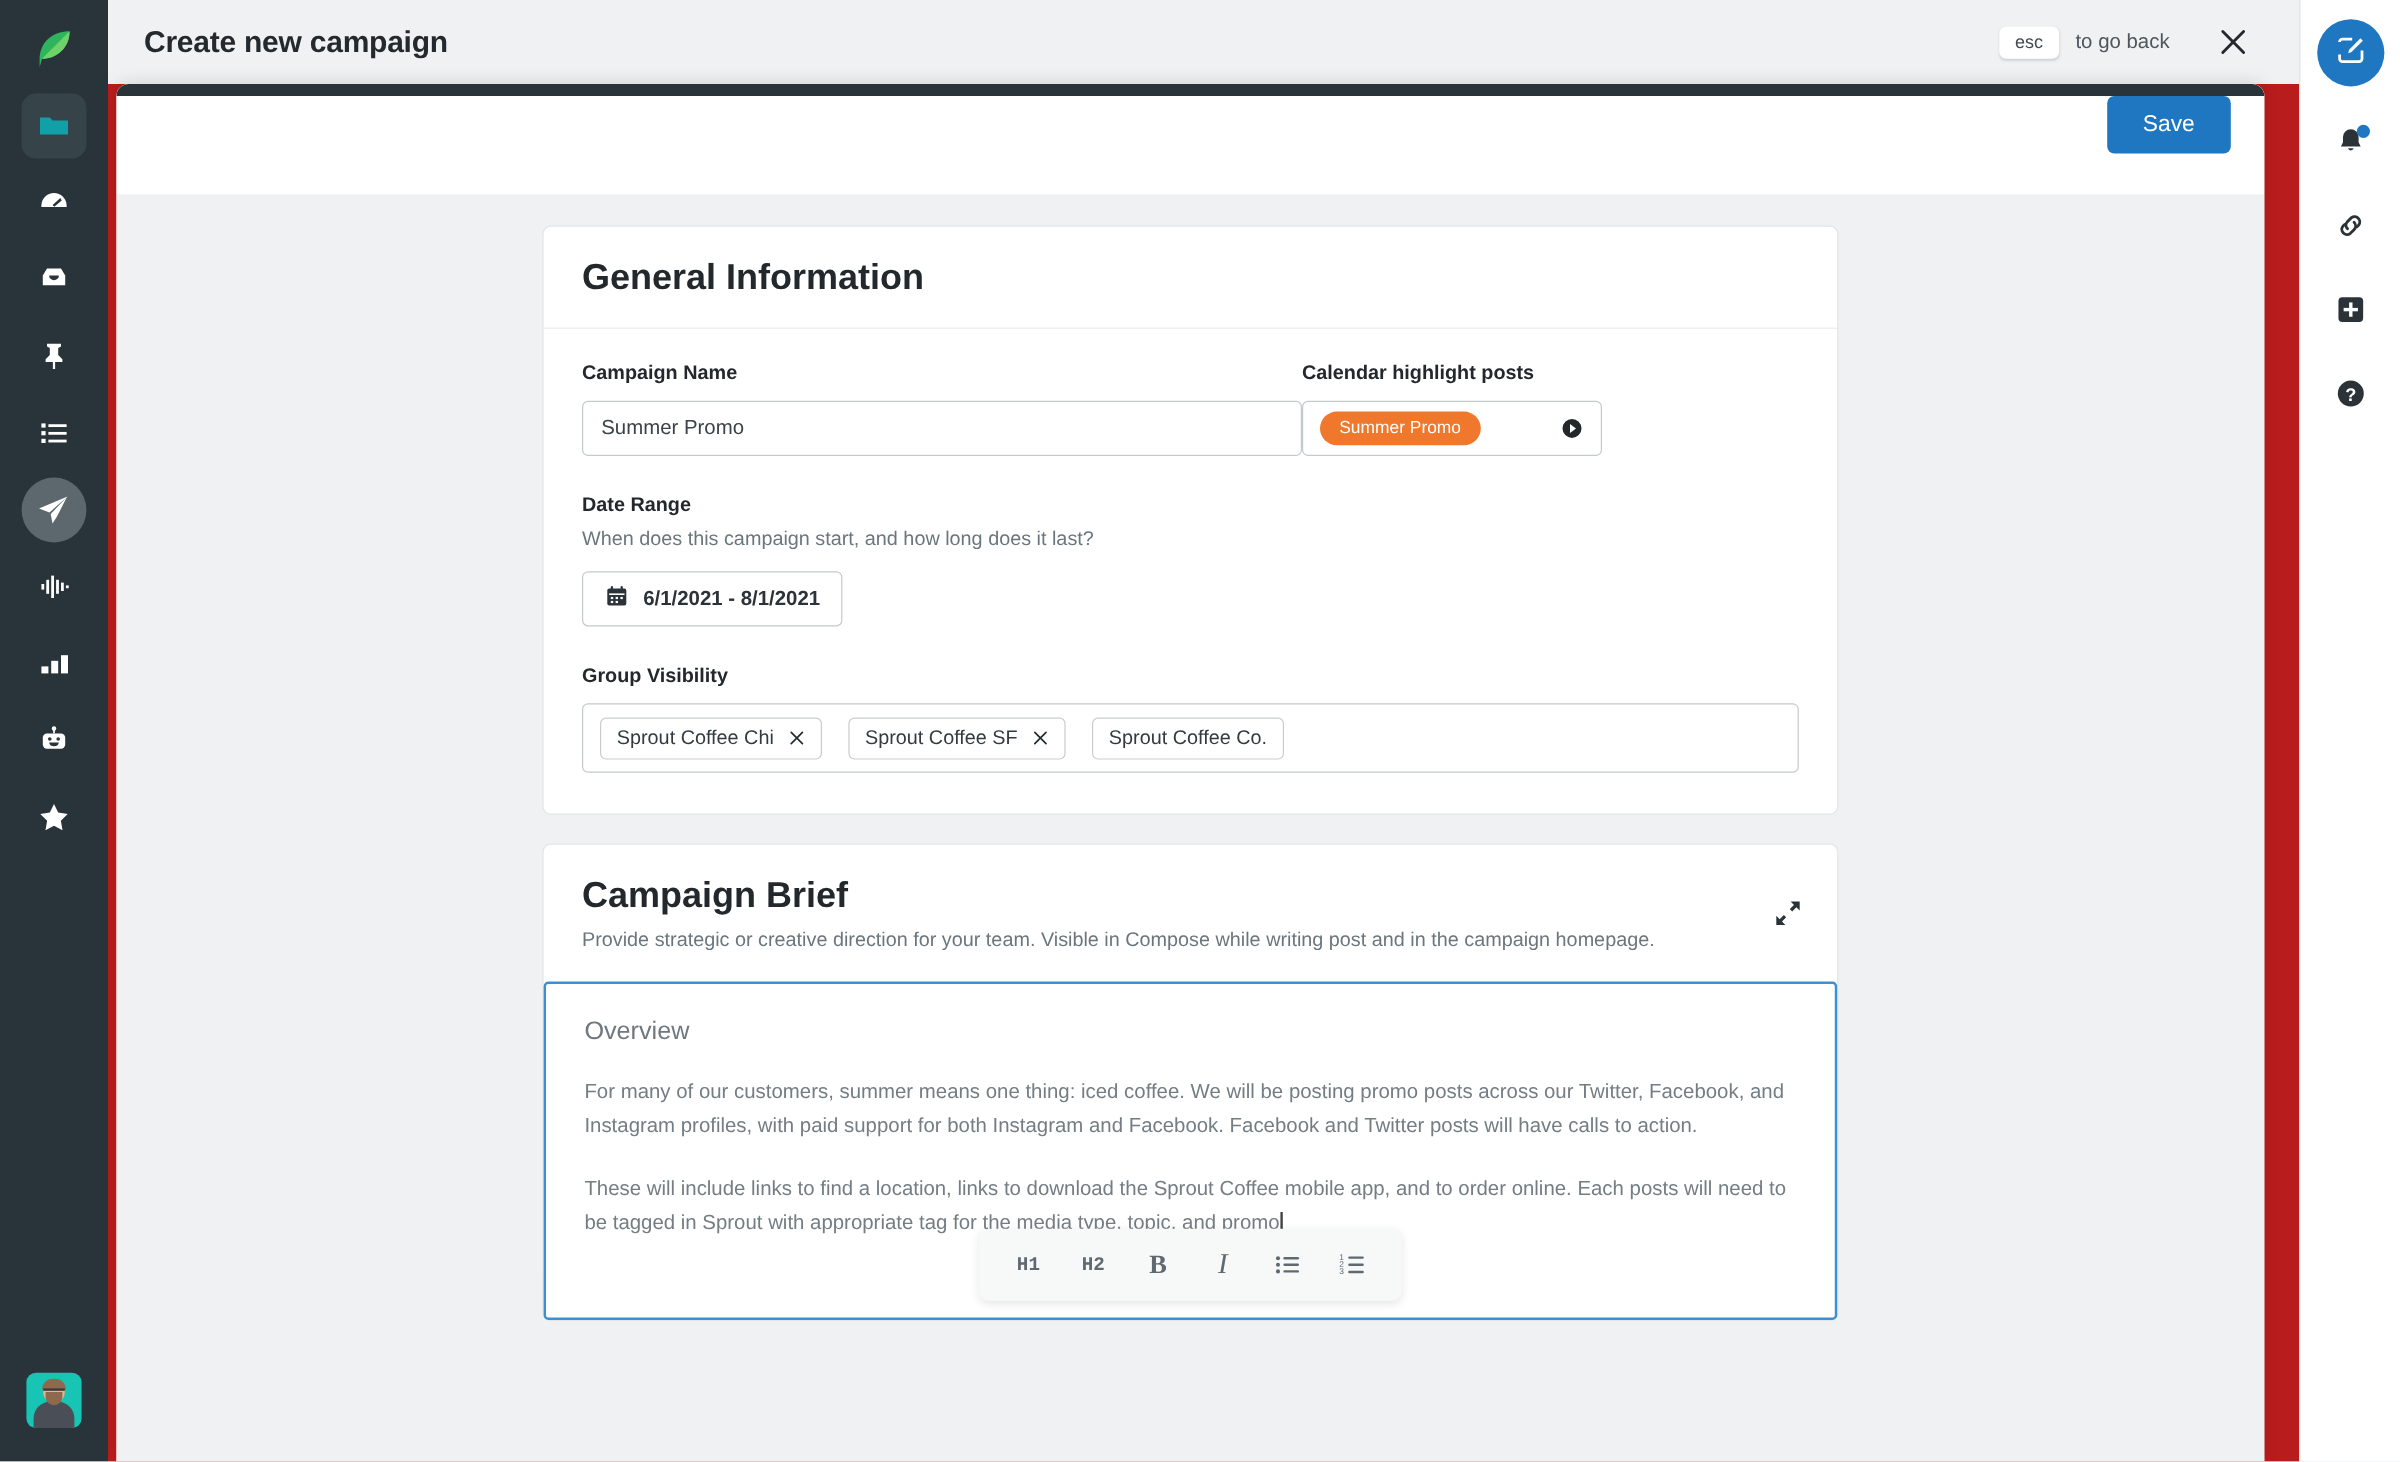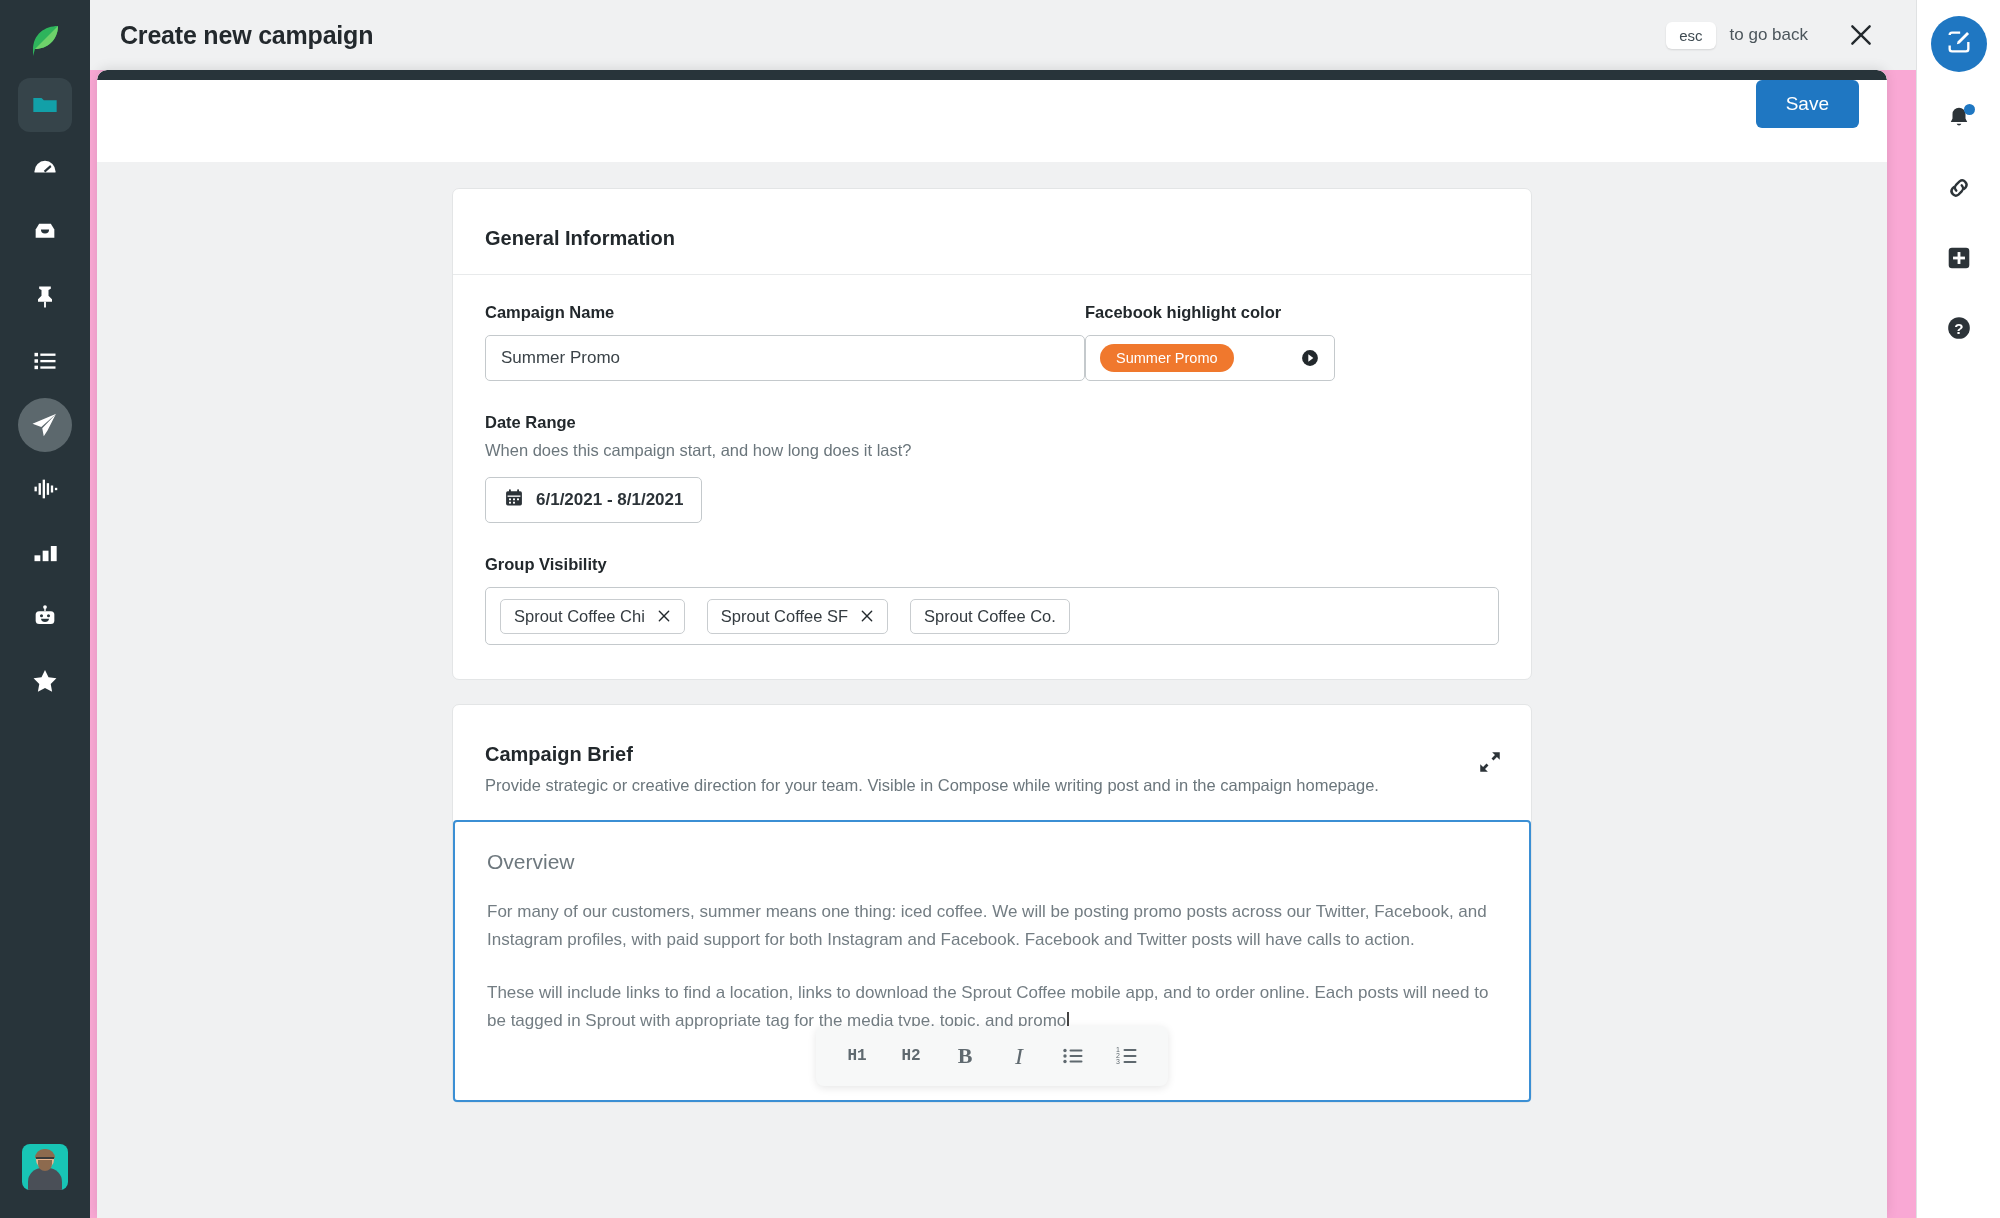--- a/index.html
+++ b/index.html
@@ -36,21 +36,21 @@
     width: 46px; height: 46px; border-radius: 8px; overflow: hidden;
     background: #18c5b5;
   }
   .avatar .head { position:absolute; left: 14px; top: 7px; width: 18px; height: 18px; border-radius: 50%; background: #e8b48e; }
   .avatar .hair { position:absolute; left: 13px; top: 5px; width: 20px; height: 9px; border-radius: 10px 10px 0 0; background:#8d6a4e; }
   .avatar .glasses { position:absolute; left: 14px; top: 13px; width: 18px; height: 4px; border-top: 2px solid #3a3a3a; }
   .avatar .body { position:absolute; left: 6px; bottom: 0; width: 34px; height: 22px; border-radius: 14px 14px 0 0; background:#4a4f57; }
   .avatar .beard { position:absolute; left: 16px; top: 16px; width: 14px; height: 11px; border-radius: 0 0 8px 8px; background:#8d6a4e; }
 
   
-  .mainwrap { flex: 1 1 auto; position: relative; height: 1218px; background: #f9a8d4; }
+  .mainwrap { flex: 1 1 auto; position: relative; height: 1218px; background: #b91c1c; }
 
   .topbar {
     height: 70px; width: 100%;
     display: flex; align-items: center;
     padding: 0 42px 0 30px;
     background: #f0f1f2;
   }
   .page-title { font-size: 25px; font-weight: bold; color: #23292d; letter-spacing: -0.2px; }
   .topbar-right { margin-left: auto; display: flex; align-items: center; gap: 14px; }
   .esc-key {
@@ -88,21 +88,21 @@
     padding: 26px 0 0 0;
     overflow: hidden;
   }
   .content-col { width: 1080px; margin: 0 auto; }
 
   .card {
     background: #ffffff; border: 1px solid #e3e5e6; border-radius: 7px;
     margin-bottom: 24px;
   }
   .card-head { padding: 26px 32px 24px 32px; border-bottom: 1px solid #e8eaeb; }
-  .card-title { font-size: 20px; font-weight: bold; color: #22282c; margin-top: 12px; }
+  .card-title { font-size: 30px; font-weight: bold; color: #22282c; }
   .card-sub { font-size: 16.5px; color: #6b767c; margin-top: 8px; line-height: 1.45; }
   .card-body { padding: 28px 32px 34px 32px; }
 
   .row2 { display: flex; }
   .col-name { flex: 1 1 auto; max-width: 600px; }
   .col-color { width: 250px; flex: 0 0 250px; }
 
   .field-label { font-size: 16.5px; font-weight: bold; color: #22282c; margin-bottom: 13px; }
   .field-help { font-size: 16.5px; color: #6b767c; margin-top: -6px; margin-bottom: 15px; line-height: 1.4; }
 
@@ -336,21 +336,21 @@
               <div class="card-title">General Information</div>
             </div>
             <div class="card-body">
 
               <div class="row2">
                 <div class="col-name">
                   <div class="field-label">Campaign Name</div>
                   <input class="text-input" type="text" value="Summer Promo" style="">
                 </div>
                 <div class="col-color">
-                  <div class="field-label">Facebook highlight color</div>
+                  <div class="field-label">Calendar highlight posts</div>
                   <div class="color-select">
                     <span class="color-chip">Summer Promo</span>
                     <span class="color-caret">
                       <svg width="20" height="20" viewBox="0 0 24 24">
                         <circle cx="12" cy="12" r="9.5" fill="#22282c"></circle>
                         <path d="M10 7.5 L16 12 L10 16.5 Z" fill="#ffffff"></path>
                       </svg>
                     </span>
                   </div>
                 </div>

